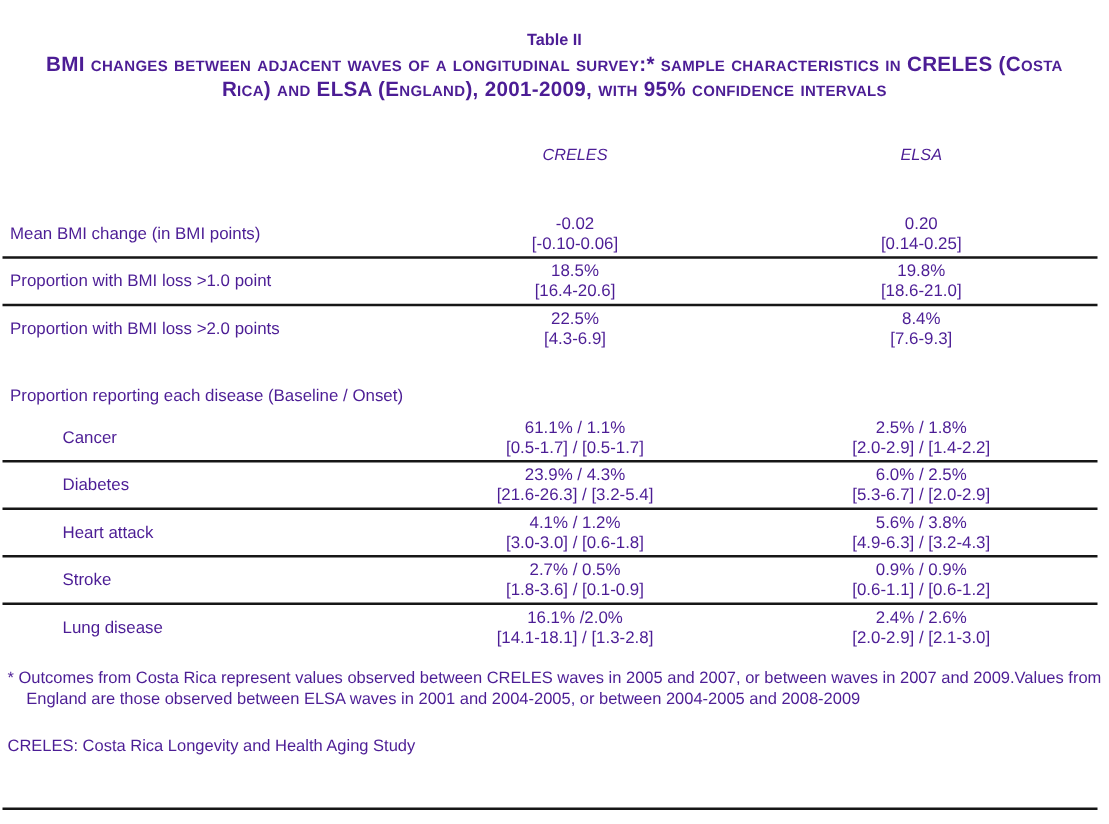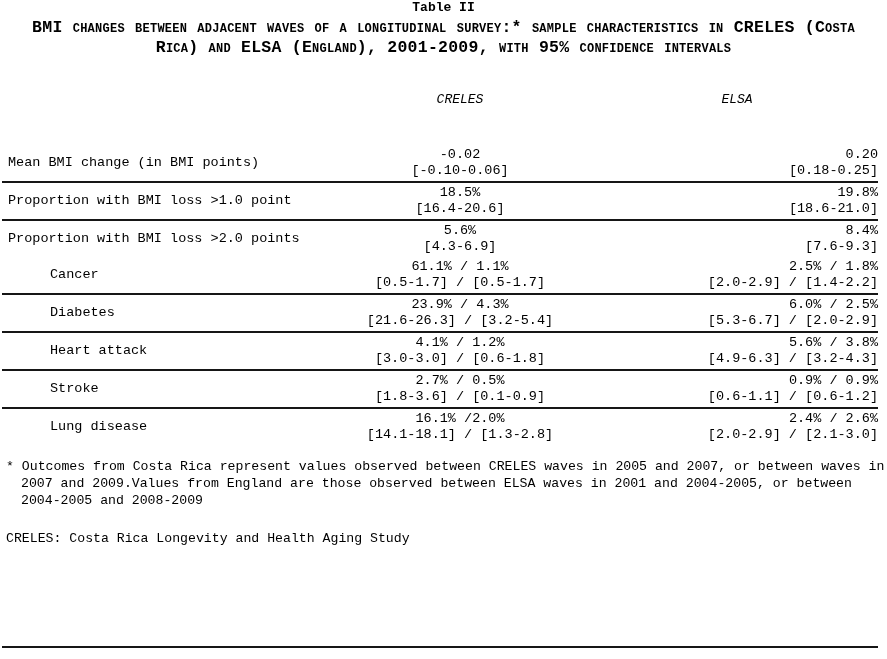--- a/index.html
+++ b/index.html
@@ -5,25 +5,25 @@
   html, body {
     margin: 0;
     padding: 0;
     background: #ffffff;
   }
   .page {
     position: relative;
     width: 887px;
     height: 659px;
     background: #ffffff;
-    color: #000000;
-    font-family: Liberation Mono, monospace;
+    color: #4c1d95;
+    font-family: Liberation Sans, sans-serif;
     overflow: hidden;
     box-sizing: border-box;
-    padding-top: 0;
+    padding-top: 24px;
   }
   .table-label {
     text-align: center;
     font-weight: bold;
     font-size: 13px;
     line-height: 15px;
   }
   .title {
     margin: 3px auto 16px;
     max-width: 856px;
@@ -60,21 +60,21 @@
   td.label {
     text-align: left;
     padding-left: 6px;
     line-height: 16px;
   }
   tr.indent td.label { padding-left: 48px; }
   td.val {
     text-align: center;
     line-height: 16px;
   }
-  td.val.elsa-col { padding-left: 28px; text-align: right; }
+  td.val.elsa-col { padding-left: 28px; }
   tr.ruled td { border-bottom: 2px solid #161616; }
   tr.section-row td {
     padding: 28px 0 7px 6px;
     font-size: 13.5px;
     line-height: 16px;
   }
   .footnote {
     margin: 13px 2px 16px 6px;
     font-size: 13.2px;
     line-height: 17px;
@@ -119,46 +119,49 @@
     </thead>
     <tbody>
       <tr class="ruled">
         <td class="label">Mean BMI change (in BMI points)</td>
         <td class="val">
           <div>-0.02</div>
           <div>[-0.10-0.06]</div>
         </td>
         <td class="val elsa-col">
           <div>0.20</div>
-          <div>[0.18-0.25]</div>
+          <div>[0.14-0.25]</div>
         </td>
       </tr>
       <tr class="ruled">
         <td class="label">Proportion with BMI loss &gt;1.0 point</td>
         <td class="val">
           <div>18.5%</div>
           <div>[16.4-20.6]</div>
         </td>
         <td class="val elsa-col">
           <div>19.8%</div>
           <div>[18.6-21.0]</div>
         </td>
       </tr>
       <tr>
         <td class="label">Proportion with BMI loss &gt;2.0 points</td>
         <td class="val">
-          <div>5.6%</div>
+          <div>22.5%</div>
           <div>[4.3-6.9]</div>
         </td>
         <td class="val elsa-col">
           <div>8.4%</div>
           <div>[7.6-9.3]</div>
         </td>
       </tr>
 
+      <tr class="section-row">
+        <td colspan="3">Proportion reporting each disease (Baseline / Onset)</td>
+      </tr>
 
       <tr class="ruled indent">
         <td class="label">Cancer</td>
         <td class="val">
           <div>61.1% / 1.1%</div>
           <div>[0.5-1.7] / [0.5-1.7]</div>
         </td>
         <td class="val elsa-col">
           <div>2.5% / 1.8%</div>
           <div>[2.0-2.9] / [1.4-2.2]</div>

